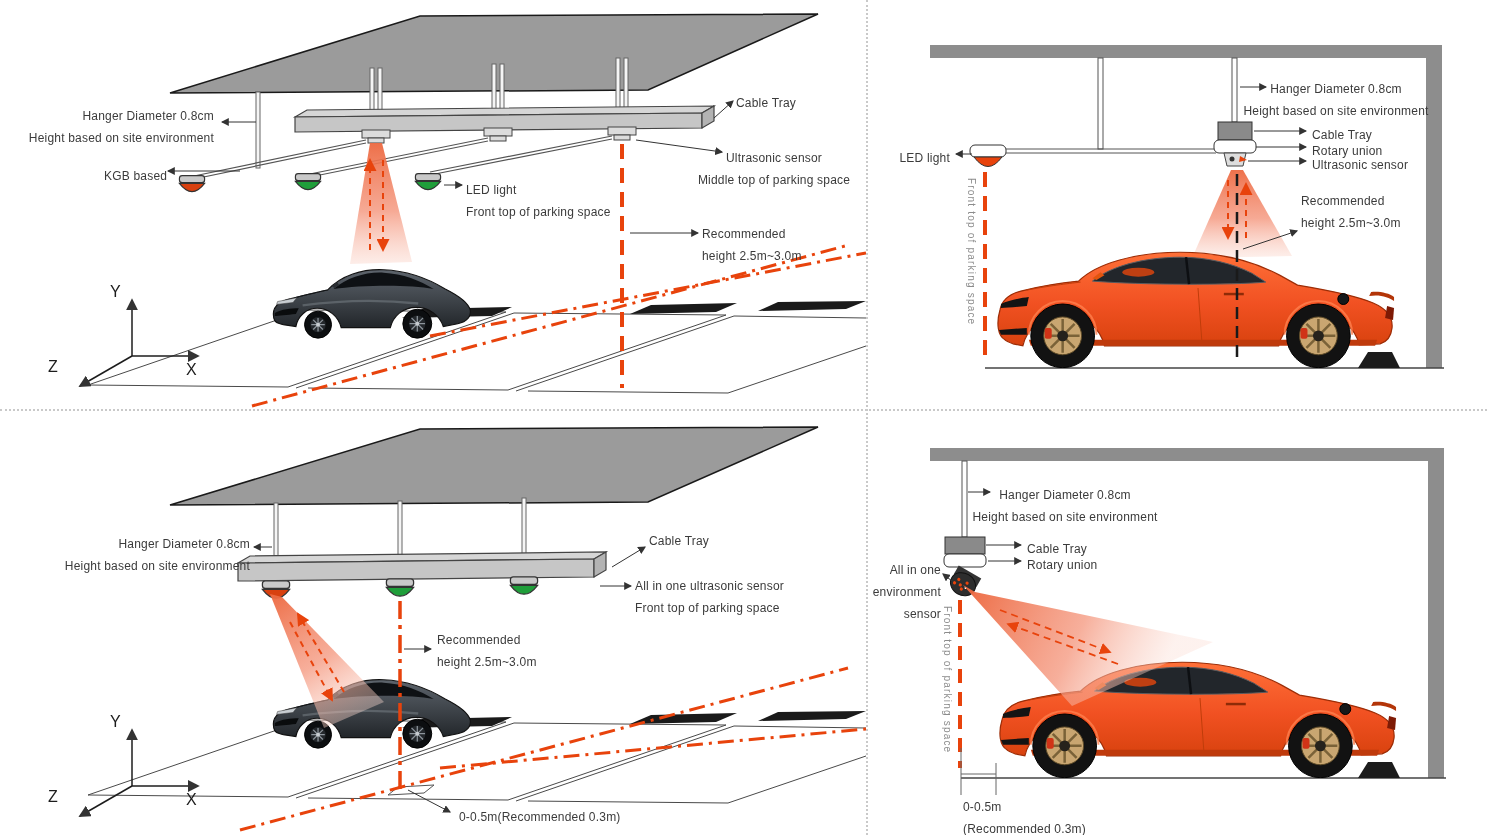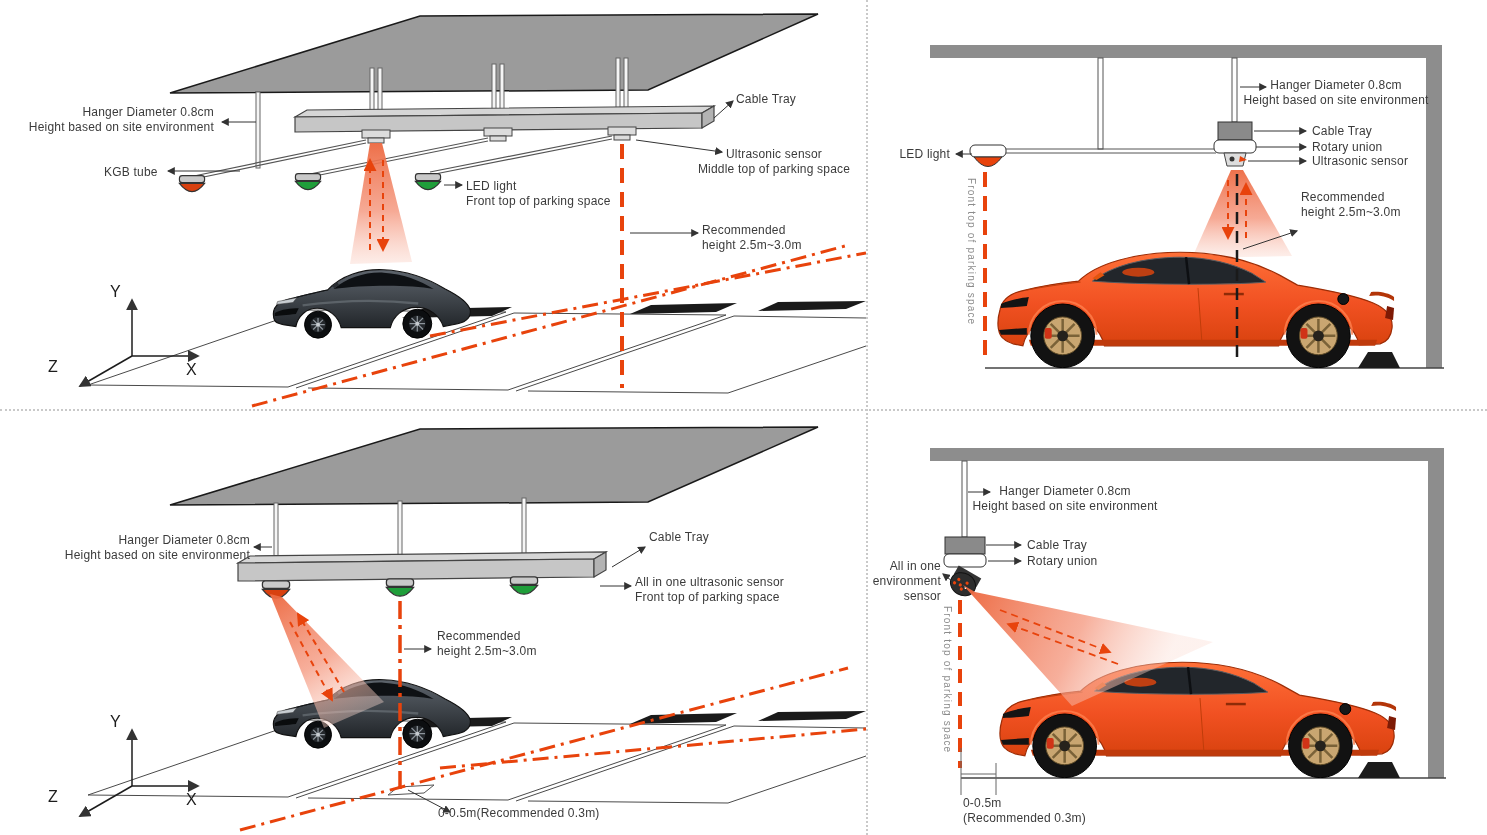--- a/index.html
+++ b/index.html
@@ -1,21 +1,21 @@
 <!DOCTYPE html>
 <html><head>
 <meta charset="utf-8">
 <style>
   html,body{margin:0;padding:0;background:#fff;}
   .canvas{position:relative;width:1487px;height:835px;background:#fff;overflow:hidden;
           font-family:"Liberation Sans",sans-serif;}
   .canvas svg{position:absolute;left:0;top:0;}
   .vdiv{position:absolute;left:866px;top:0;width:0;height:835px;border-left:2px dotted #c9c9c9;}
   .hdiv{position:absolute;left:0;top:409px;width:1487px;height:0;border-top:2px dotted #c9c9c9;}
-  .lbl{position:absolute;font-size:12px;line-height:15px;color:#3b3b3b;
+  .lbl{position:absolute;font-size:12px;line-height:22px;color:#3b3b3b;
        white-space:pre-line;letter-spacing:.2px;}
   .lbl.r{text-align:right;}
   .lbl.c{text-align:center;}
   .axis{position:absolute;font-size:16px;color:#1c1c1c;}
   .vtext{position:absolute;writing-mode:vertical-rl;text-orientation:mixed;
          font-size:10px;letter-spacing:1.2px;color:#8b8b8b;white-space:nowrap;}
 </style>
 </head>
 <body>
 
@@ -362,21 +362,21 @@
     <line x1="988" y1="561" x2="1021" y2="561" marker-end="url(#ah_br)"></line>
     <line x1="952" y1="581" x2="943" y2="574" marker-end="url(#ah_br)"></line>
   </g>
 </svg>
 
 <div class="vdiv"></div>
 <div class="hdiv"></div>
 
 <div class="lbl r" style="left:10px;top:105px;width:204px">Hanger Diameter 0.8cm
 Height based on site environment</div>
-<div class="lbl" style="left:104px;top:165px">KGB tube</div>
+<div class="lbl" style="left:104px;top:165px">KGB based</div>
 <div class="lbl" style="left:736px;top:92px">Cable Tray</div>
 <div class="lbl c" style="left:686px;top:147px;width:176px">Ultrasonic sensor
 Middle top of parking space</div>
 <div class="lbl" style="left:466px;top:179px">LED light
 Front top of parking space</div>
 <div class="lbl" style="left:702px;top:223px">Recommended
 height 2.5m~3.0m</div>
 <div class="axis" style="left:110px;top:283px">Y</div>
 <div class="axis" style="left:186px;top:361px">X</div>
 <div class="axis" style="left:48px;top:358px">Z</div>
@@ -391,21 +391,21 @@
 height 2.5m~3.0m</div>
 <div class="vtext" style="left:966px;top:178px">Front top of parking space</div>
 
 <div class="lbl r" style="left:46px;top:533px;width:204px">Hanger Diameter 0.8cm
 Height based on site environment</div>
 <div class="lbl" style="left:649px;top:530px">Cable Tray</div>
 <div class="lbl" style="left:635px;top:575px">All in one ultrasonic sensor
 Front top of parking space</div>
 <div class="lbl" style="left:437px;top:629px">Recommended
 height 2.5m~3.0m</div>
-<div class="lbl" style="left:438px;top:806px">0-0.5m(Recommended 0.3m)</div>
+<div class="lbl" style="left:459px;top:806px">0-0.5m(Recommended 0.3m)</div>
 <div class="axis" style="left:110px;top:713px">Y</div>
 <div class="axis" style="left:186px;top:791px">X</div>
 <div class="axis" style="left:48px;top:788px">Z</div>
 
 <div class="lbl c" style="left:972px;top:484px;width:186px">Hanger Diameter 0.8cm
 Height based on site environment</div>
 <div class="lbl" style="left:1027px;top:538px">Cable Tray</div>
 <div class="lbl" style="left:1027px;top:554px">Rotary union</div>
 <div class="lbl r" style="left:853px;top:559px;width:88px">All in one
 environment

